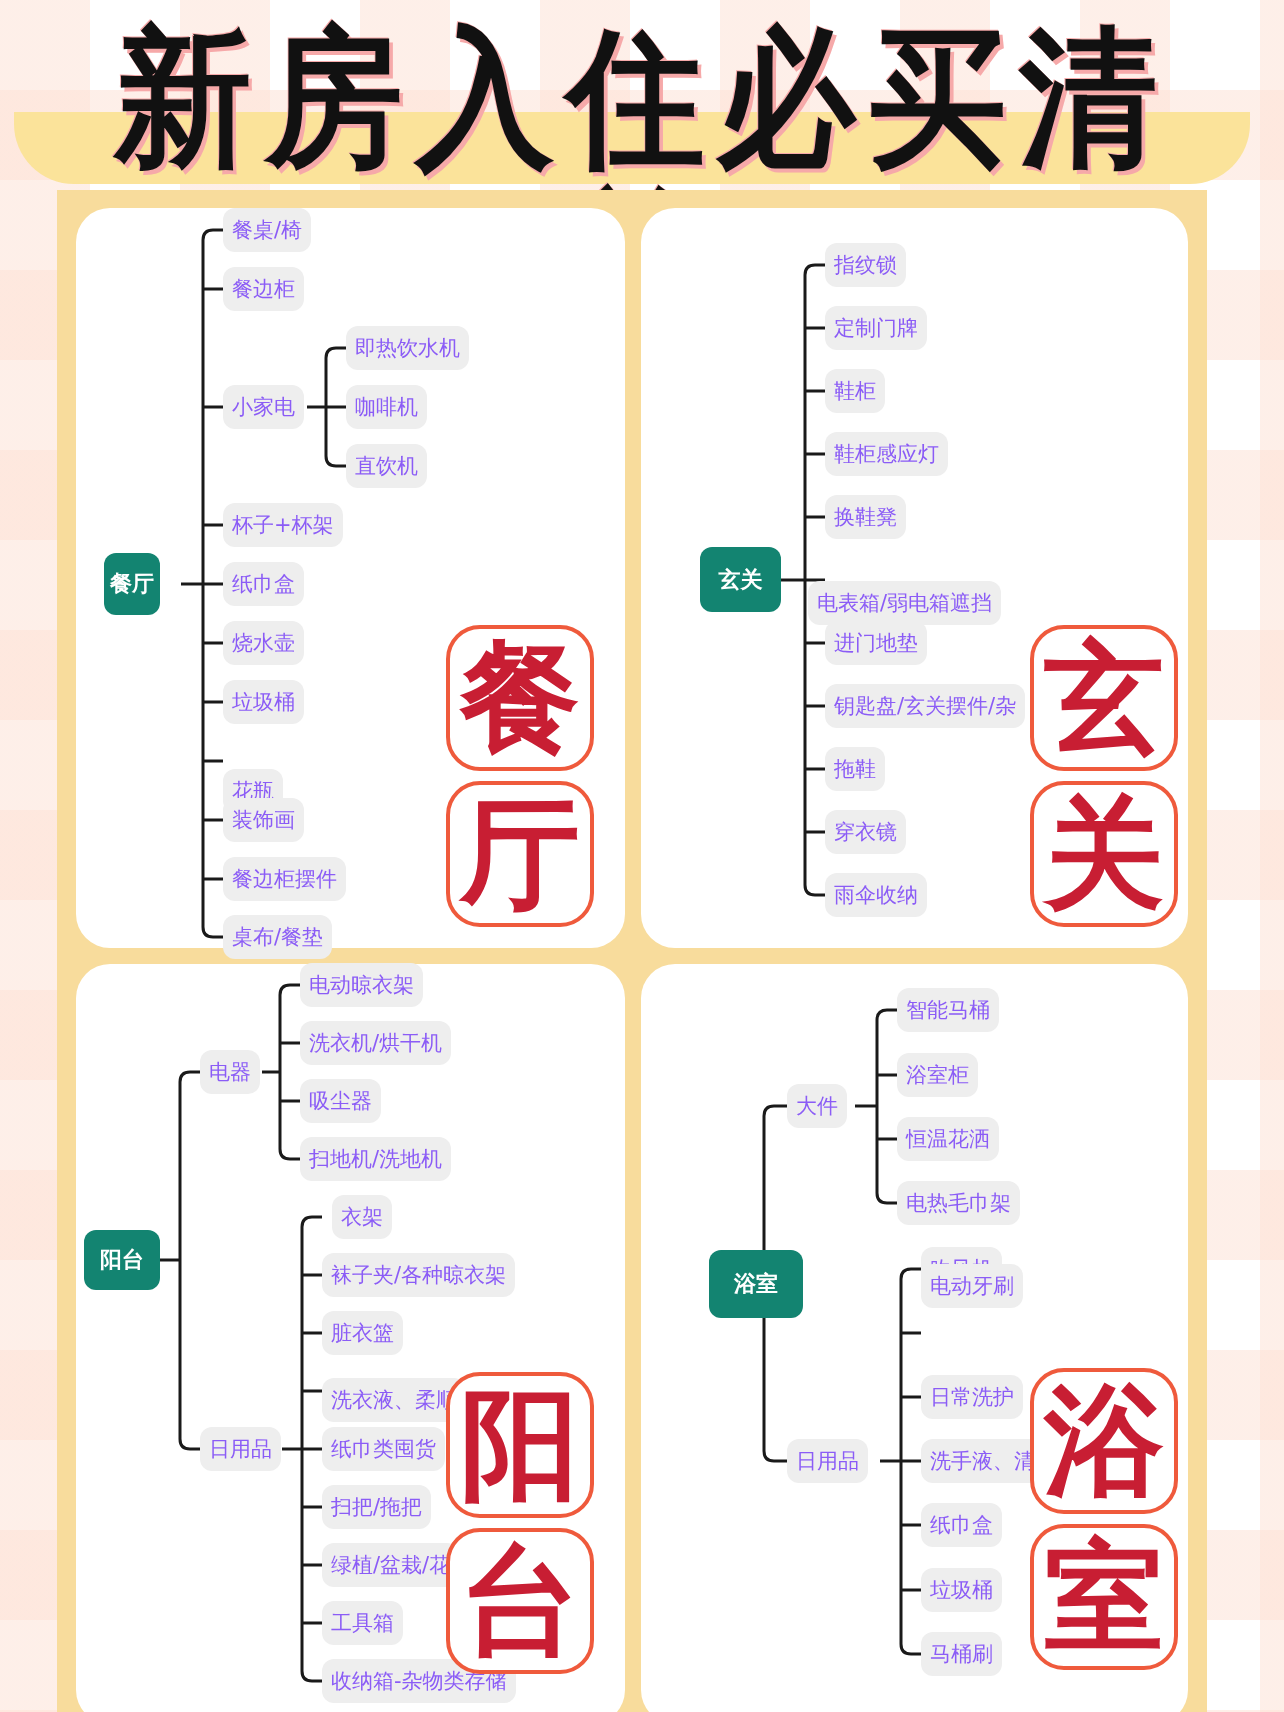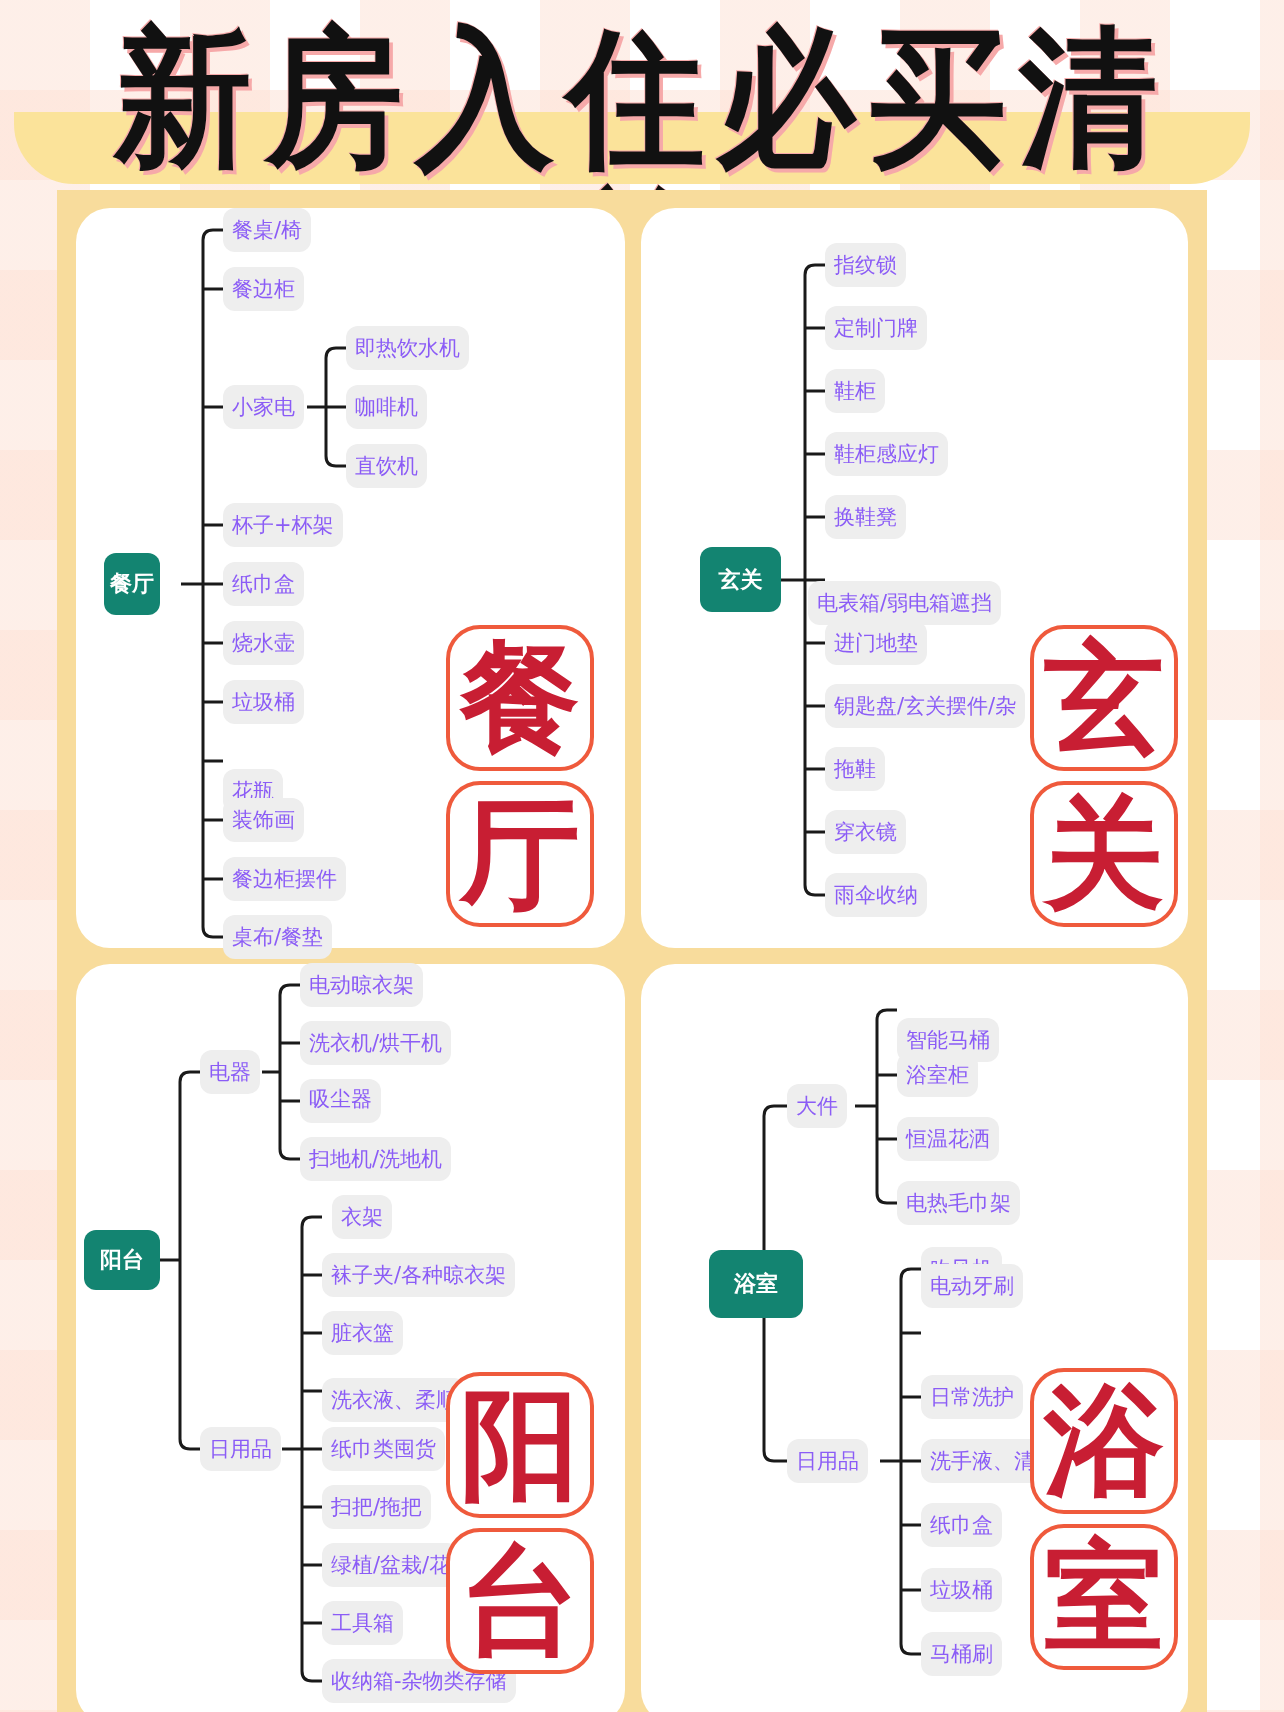--- a/index.html
+++ b/index.html
@@ -102,40 +102,40 @@
 <div class="sticker" style="left:1030px;top:625px;">
   <span>玄</span>
   <span>关</span>
 </div>
 
 <div class="root" style="left:84px;top:1230px;width:76px;height:60px;">阳台</div>
 <div class="node" style="left:200px;top:1072px;">电器</div>
 <div class="node" style="left:200px;top:1449px;">日用品</div>
 <div class="node" style="left:300px;top:985px;">电动晾衣架</div>
 <div class="node" style="left:300px;top:1043px;">洗衣机/烘干机</div>
-<div class="node" style="left:300px;top:1101px;font-family:Liberation Mono, monospace;">吸尘器</div>
+<div class="node" style="left:300px;top:1101px;">吸尘器</div>
 <div class="node" style="left:300px;top:1159px;">扫地机/洗地机</div>
 <div class="node" style="left:332px;top:1217px;">衣架</div>
 <div class="node" style="left:322px;top:1275px;">袜子夹/各种晾衣架</div>
 <div class="node" style="left:322px;top:1333px;">脏衣篮</div>
 <div class="node" style="left:322px;top:1391px;margin-top:9px;">洗衣液、柔顺</div>
 <div class="node" style="left:322px;top:1449px;">纸巾类囤货</div>
 <div class="node" style="left:322px;top:1507px;">扫把/拖把</div>
 <div class="node" style="left:322px;top:1565px;">绿植/盆栽/花</div>
 <div class="node" style="left:322px;top:1623px;">工具箱</div>
 <div class="node" style="left:322px;top:1681px;">收纳箱-杂物类存储</div>
 <div class="sticker" style="left:446px;top:1372px;">
   <span>阳</span>
   <span>台</span>
 </div>
 
 <div class="root" style="left:677px;top:1250px;width:94px;height:68px;margin-left:32px;">浴室</div>
 <div class="node" style="left:787px;top:1106px;">大件</div>
 <div class="node" style="left:787px;top:1461px;">日用品</div>
-<div class="node" style="left:897px;top:1040px;">智能马桶</div>
+<div class="node" style="left:897px;top:1010px;">智能马桶</div>
 <div class="node" style="left:897px;top:1075px;">浴室柜</div>
 <div class="node" style="left:897px;top:1139px;">恒温花洒</div>
 <div class="node" style="left:897px;top:1203px;">电热毛巾架</div>
 <div class="node" style="left:921px;top:1269px;">吹风机</div>
 <div class="node" style="left:921px;top:1286px;">电动牙刷</div>
 <div class="node" style="left:921px;top:1397px;">日常洗护</div>
 <div class="node" style="left:921px;top:1461px;">洗手液、清</div>
 <div class="node" style="left:921px;top:1525px;">纸巾盒</div>
 <div class="node" style="left:921px;top:1590px;">垃圾桶</div>
 <div class="node" style="left:921px;top:1654px;">马桶刷</div>

